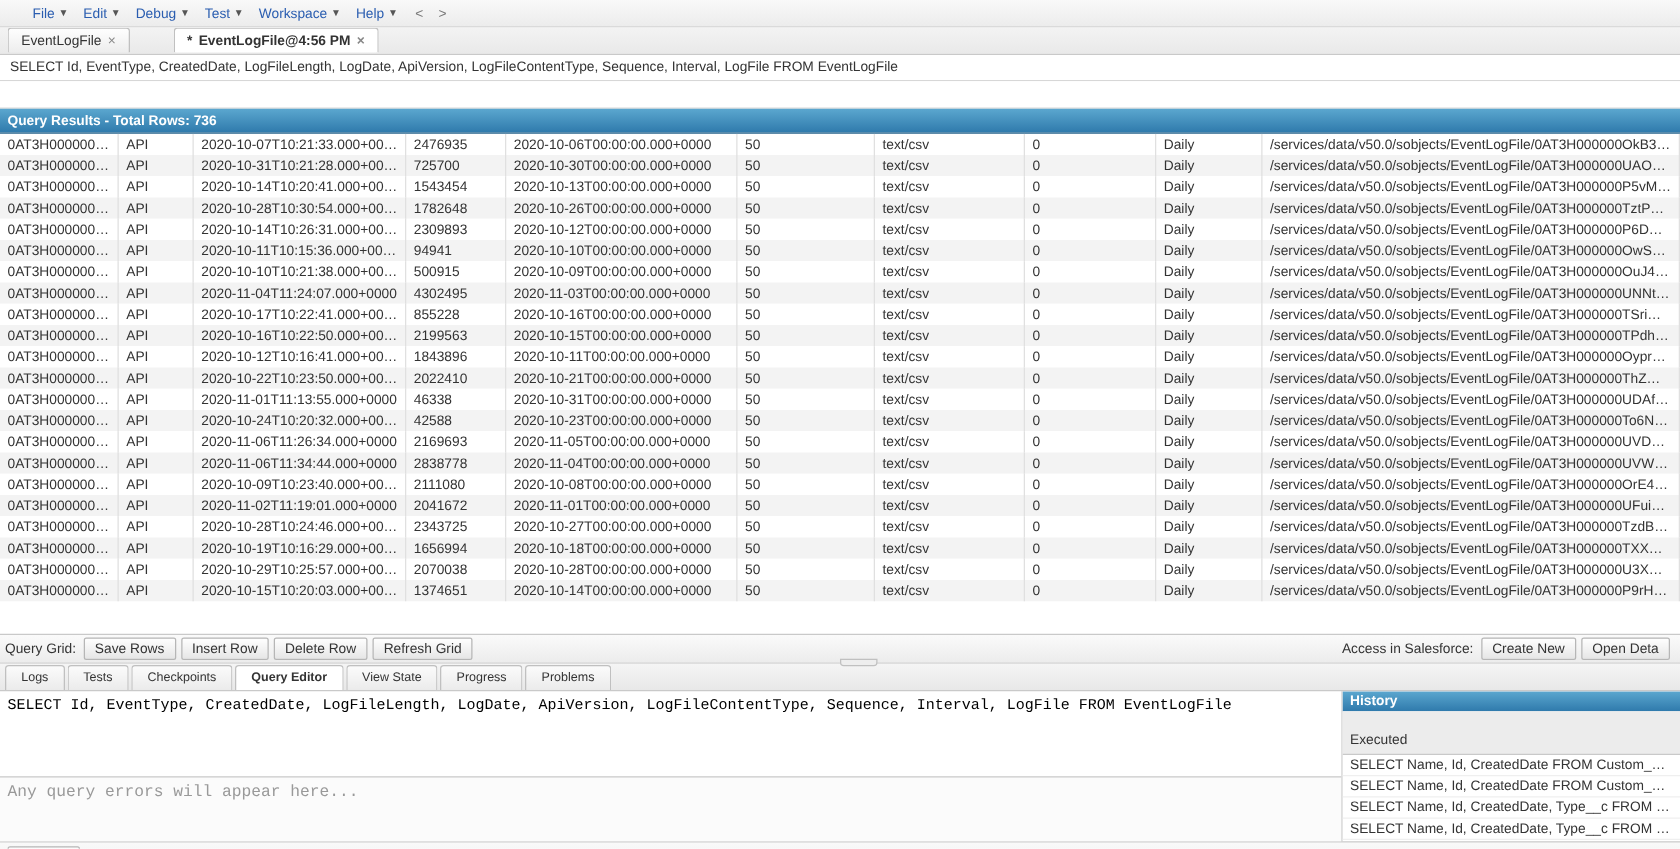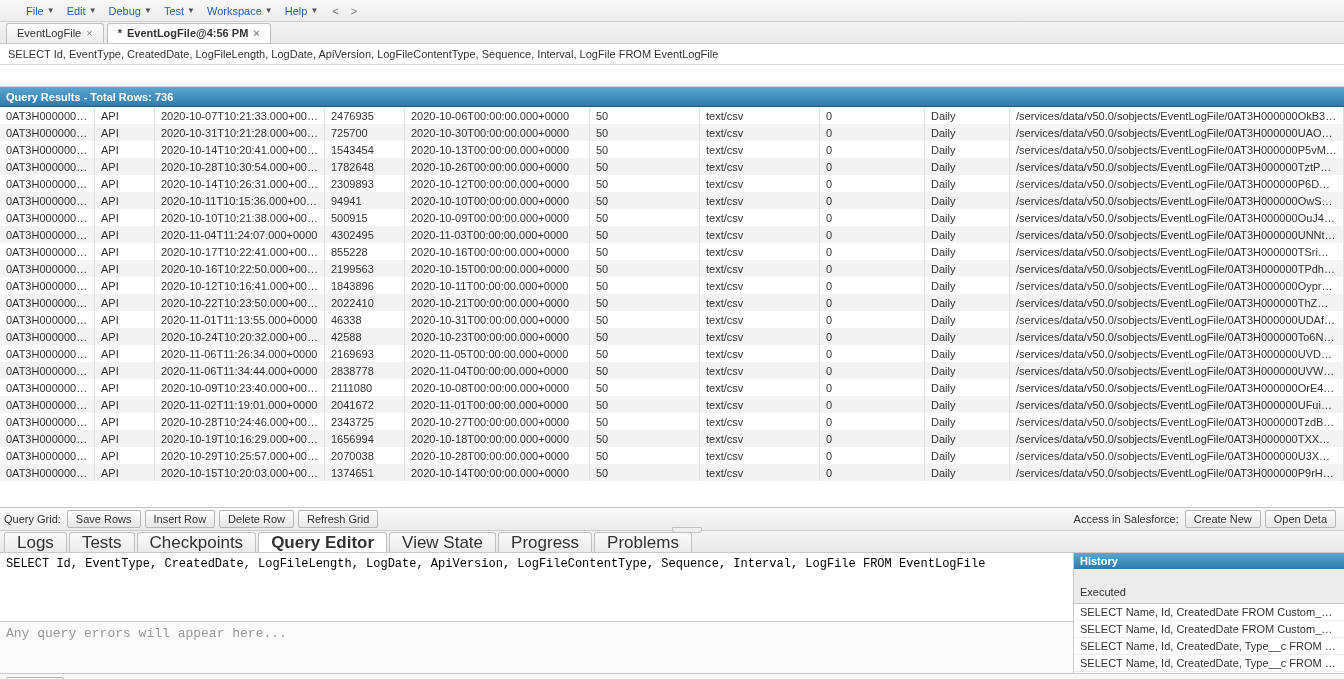--- a/index.html
+++ b/index.html
@@ -5,21 +5,21 @@
 * { margin: 0; padding: 0; box-sizing: border-box; }
 body { font-family: Arial, Helvetica, sans-serif; font-size: 11px; color: #333; background: #fff; width: 1344px; height: 679px; overflow: hidden; }
 
 
 .menubar { height: 22px; background: linear-gradient(#f9f9f9,#ececec); border-bottom: 1px solid #d0d0d0; display: flex; align-items: center; padding: 0 20px; gap: 4px; }
 .menubar .menu-item { padding: 2px 6px; display: flex; align-items: center; gap: 3px; cursor: pointer; font-size: 11px; color: #2a5db0; }
 .menubar .caret { font-size: 8px; color: #555; }
 .menubar .navbtn { padding: 0 4px; color: #777; }
 
 
-.tabstrip { height: 22px; background: linear-gradient(#f3f3f3,#e9e9e9); border-bottom: 1px solid #c9c9c9; display: flex; align-items: center; padding-left: 6px; }
+.tabstrip { height: 22px; background: linear-gradient(#f3f3f3,#e9e9e9); border-bottom: 1px solid #c9c9c9; display: flex; align-items: flex-start; padding-left: 6px; gap: 32px; }
 .tab { height: 20px; padding: 0 10px; display: flex; align-items: center; gap: 5px; border: 1px solid #c0c0c0; border-bottom: none; border-radius: 3px 3px 0 0; background: linear-gradient(#fefefe,#ededed); margin-right: 3px; font-size: 11px; color: #333; cursor: pointer; }
 .tab.active { background: #fff; }
 .tab.unsaved { font-weight: bold; }
 .close-x { font-size: 11px; color: #888; }
 
 
 .querybar { padding: 4px 8px; font-size: 11px; border-bottom: 1px solid #d7d7d7; background: #fff; white-space: nowrap; }
 
 
 .gap1 { height: 22px; background: #fff; border-bottom: 1px solid #d7d7d7; }
@@ -40,21 +40,21 @@
 .c-id{width:95px} .c-et{width:60px} .c-cd{width:170px} .c-lfl{width:80px} .c-ld{width:185px} .c-av{width:110px} .c-ct{width:120px} .c-sq{width:105px} .c-iv{width:85px} .c-lf{flex:1}
 
 
 .gridfoot { height: 24px; background: linear-gradient(#fafafa,#ececec); border-top: 1px solid #c9c9c9; border-bottom: 1px solid #c9c9c9; display: flex; align-items: center; padding: 0 4px; }
 .gridfoot .lbl { margin-right: 6px; }
 .btn { display: inline-flex; align-items: center; height: 18px; padding: 0 8px; border: 1px solid #b6b6b6; border-radius: 2px; background: linear-gradient(#fefefe,#e6e6e6); font-size: 11px; cursor: pointer; margin-right: 4px; }
 .gridfoot .spacer { flex: 1; }
 
 
 .bottomtabs { height: 22px; background: linear-gradient(#f5f5f5,#e8e8e8); border-bottom: 1px solid #c9c9c9; display: flex; align-items: flex-end; padding-left: 4px; position: relative; }
-.btab { height: 20px; padding: 0 12px; display: flex; align-items: center; border: 1px solid #c0c0c0; border-bottom: none; border-radius: 3px 3px 0 0; background: linear-gradient(#fbfbfb,#ebebeb); margin-right: 2px; font-size: 17px; cursor: pointer; }
+.btab { height: 20px; padding: 0 12px; display: flex; align-items: center; border: 1px solid #c0c0c0; border-bottom: none; border-radius: 3px 3px 0 0; background: linear-gradient(#fbfbfb,#ebebeb); margin-right: 2px; font-size: 10px; cursor: pointer; }
 .btab.active { background: #fff; font-weight: bold; }
 .handle { position:absolute; top:-4px; left:50%; width:30px; height:6px; border:1px solid #c0c0c0; border-radius:0 0 3px 3px; background:#eee; }
 
 
 .editorwrap { display: flex; height: 120px; }
 .editorcol { flex: 1; display: flex; flex-direction: column; border-right: 1px solid #c9c9c9; }
 .editorcol textarea { flex: 1; border: none; resize: none; font-family: "Courier New", monospace; font-size: 12px; padding: 4px 6px; outline: none; }
 .editorcol .errbox { height: 52px; border-top: 1px solid #c9c9c9; background: #fbfbfb; color: #999; font-family: "Courier New", monospace; font-size: 13px; padding: 4px 6px; }
 .histcol { width: 270px; display: flex; flex-direction: column; overflow: hidden; }
 .histcol .h-hdr { height: 18px; background: linear-gradient(#5ba7cf,#2f7aac); color: #fff; font-weight: bold; font-size: 11px; padding: 2px 6px; }

